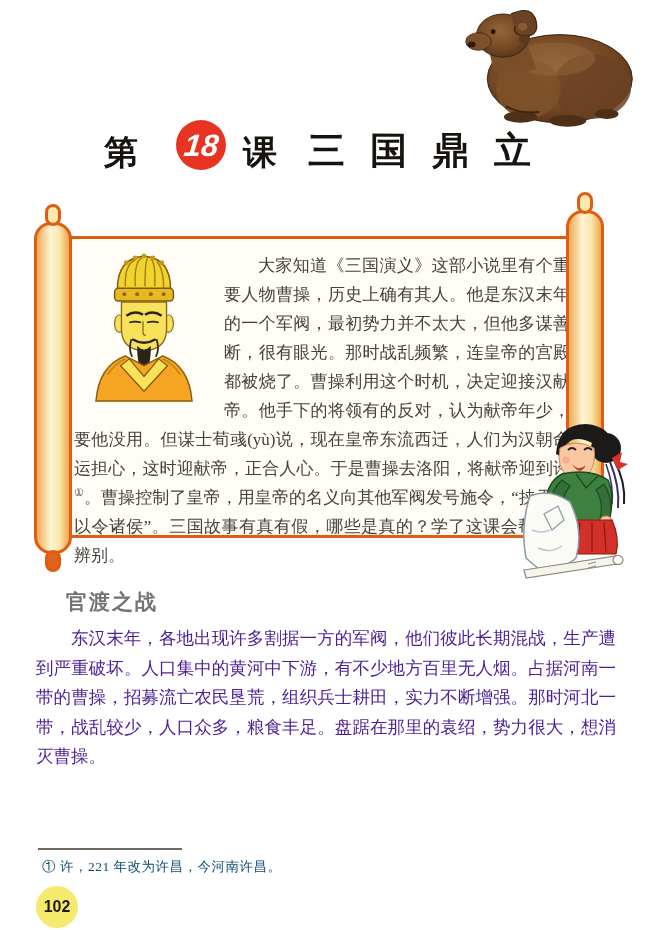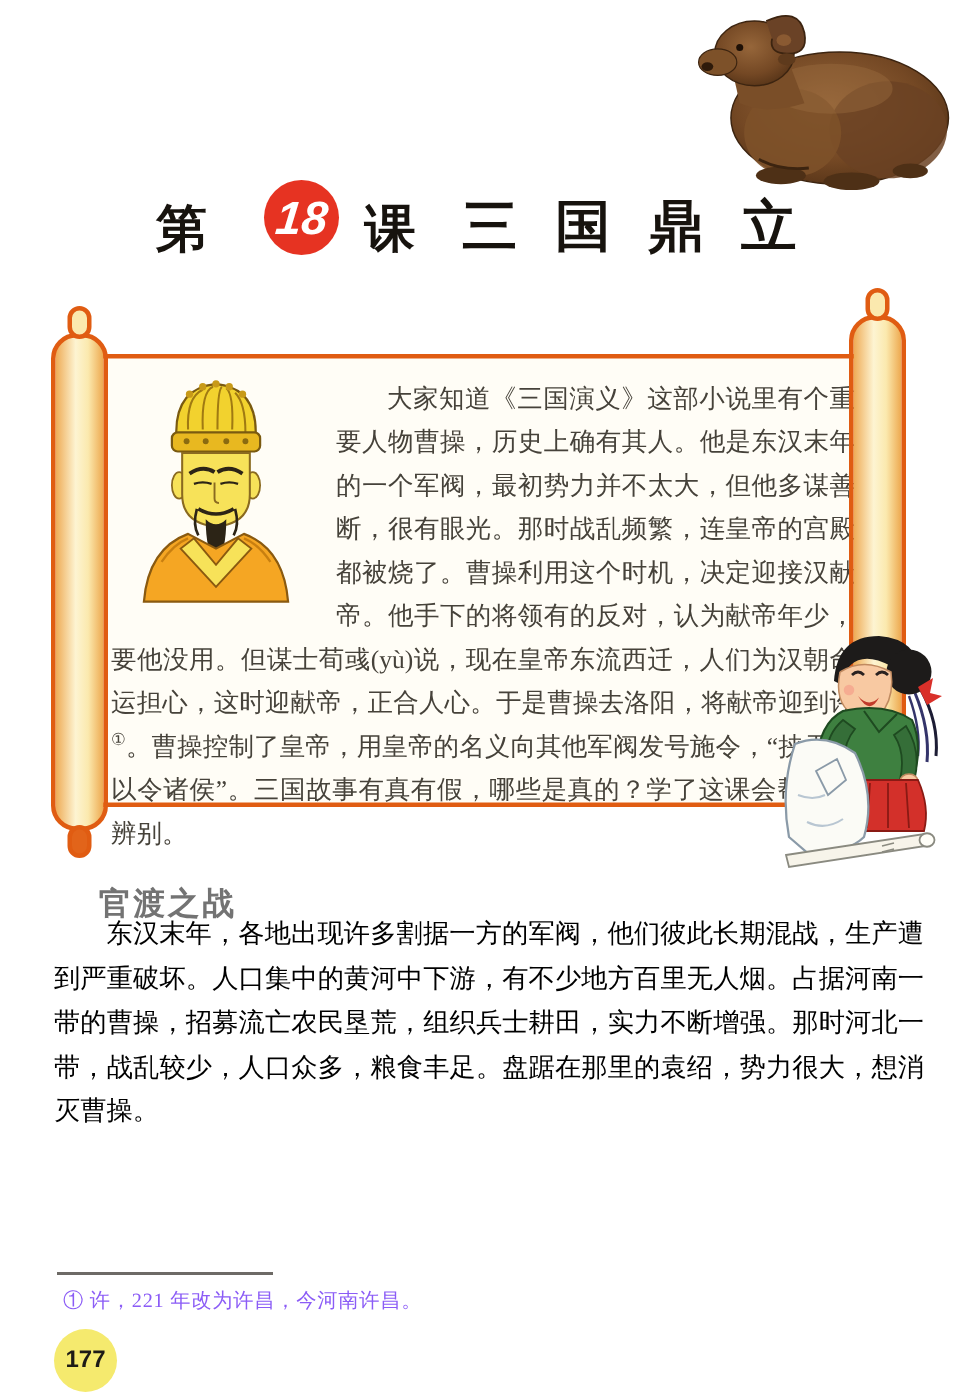--- a/index.html
+++ b/index.html
@@ -51,28 +51,28 @@
   .emperor{float:left; width:128px; height:152px; margin:0 16px 4px 6px;}
   .intro-p{margin:0; text-indent:2em;}
   .intro-p sup{font-size:11px; line-height:0;}
   .girl{position:absolute; left:518px; top:418px; width:132px; height:168px;}
   
   .section-heading{
     position:absolute; left:66px; top:588px; font-size:21px; font-weight:bold;
     color:#737373; font-family:"Liberation Sans", sans-serif; letter-spacing:2px;
   }
   .body-text{
-    position:absolute; left:36px; top:608px; width:580px;
-    font-size:17.5px; line-height:29.5px; color:#000000; text-align:justify;
+    position:absolute; left:36px; top:624px; width:580px;
+    font-size:17.5px; line-height:29.5px; color:#4c1d95; text-align:justify;
   }
   .body-text p{margin:0; text-indent:2em;}
   
   .footnote-rule{position:absolute; left:38px; top:848px; width:144px; border-top:2px solid #6d6a66;}
   .footnote{
-    position:absolute; left:42px; top:858px; font-size:13.5px; color:#8b5cf6; letter-spacing:0.5px;
+    position:absolute; left:42px; top:858px; font-size:13.5px; color:#0c4a6e; letter-spacing:0.5px;
   }
   
   .page-badge{
     position:absolute; left:36px; top:886px; width:42px; height:42px; border-radius:50%;
     background:#f5ea6e; display:flex; align-items:center; justify-content:center;
     font-family:"Liberation Sans", sans-serif; font-size:16px; font-weight:bold; color:#1d1b16;
   }
 </style>
 </head>
 <body>
@@ -222,16 +222,16 @@
     <p>东汉末年，各地出现许多割据一方的军阀，他们彼此长期混战，生产遭到严重破坏。人口集中的黄河中下游，有不少地方百里无人烟。占据河南一带的曹操，招募流亡农民垦荒，组织兵士耕田，实力不断增强。那时河北一带，战乱较少，人口众多，粮食丰足。盘踞在那里的袁绍，势力很大，想消灭曹操。</p>
   </div>
 
   <div class="footnote-rule"></div>
   <div class="footnote">
     <span>①</span>
     <span>许，221 年改为许昌，今河南许昌。</span>
   </div>
 
   <div class="page-badge">
-    <span>177</span>
+    <span>102</span>
   </div>
 
 </div>
 
 </body></html>

